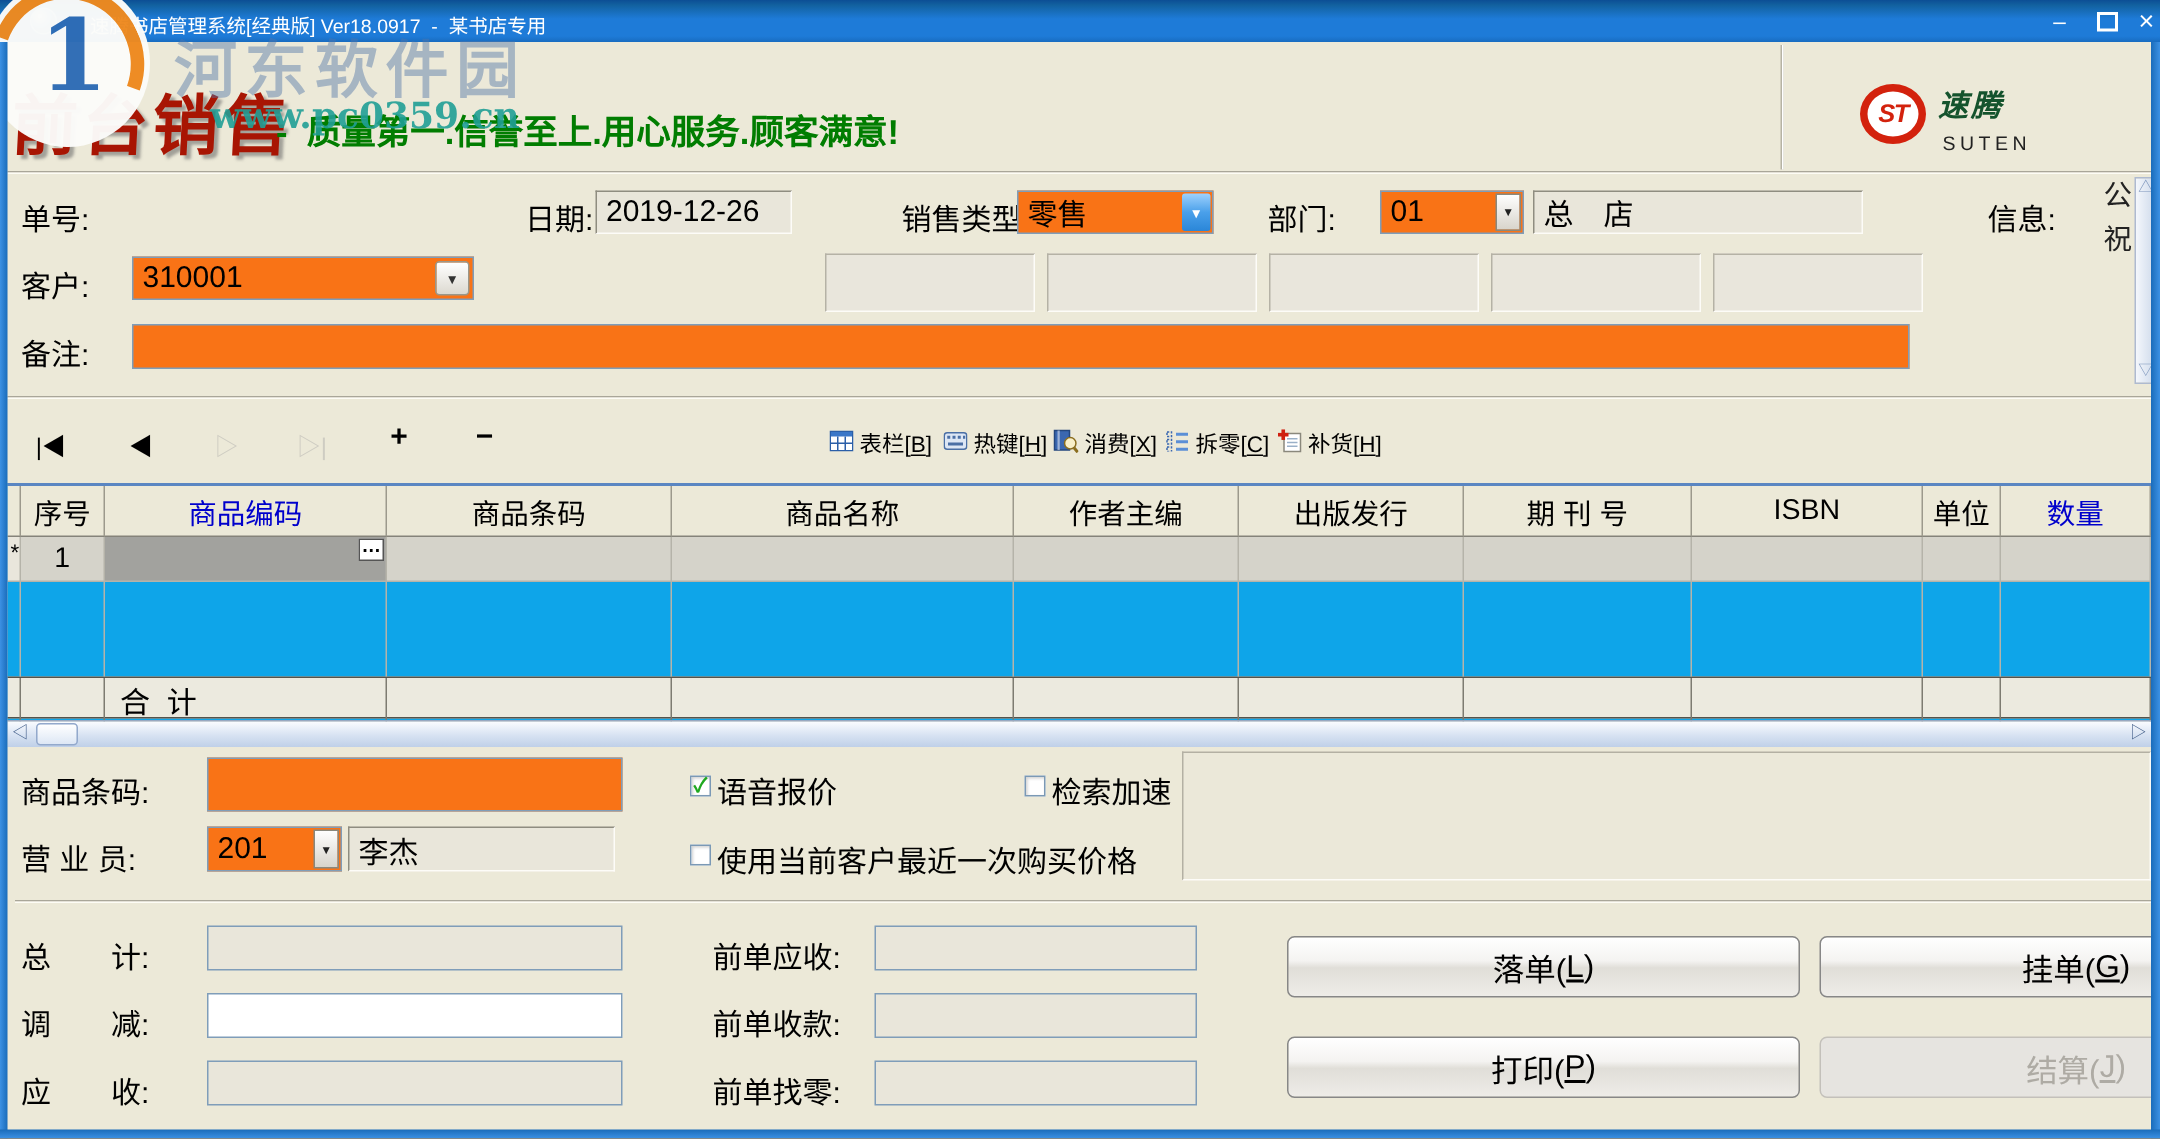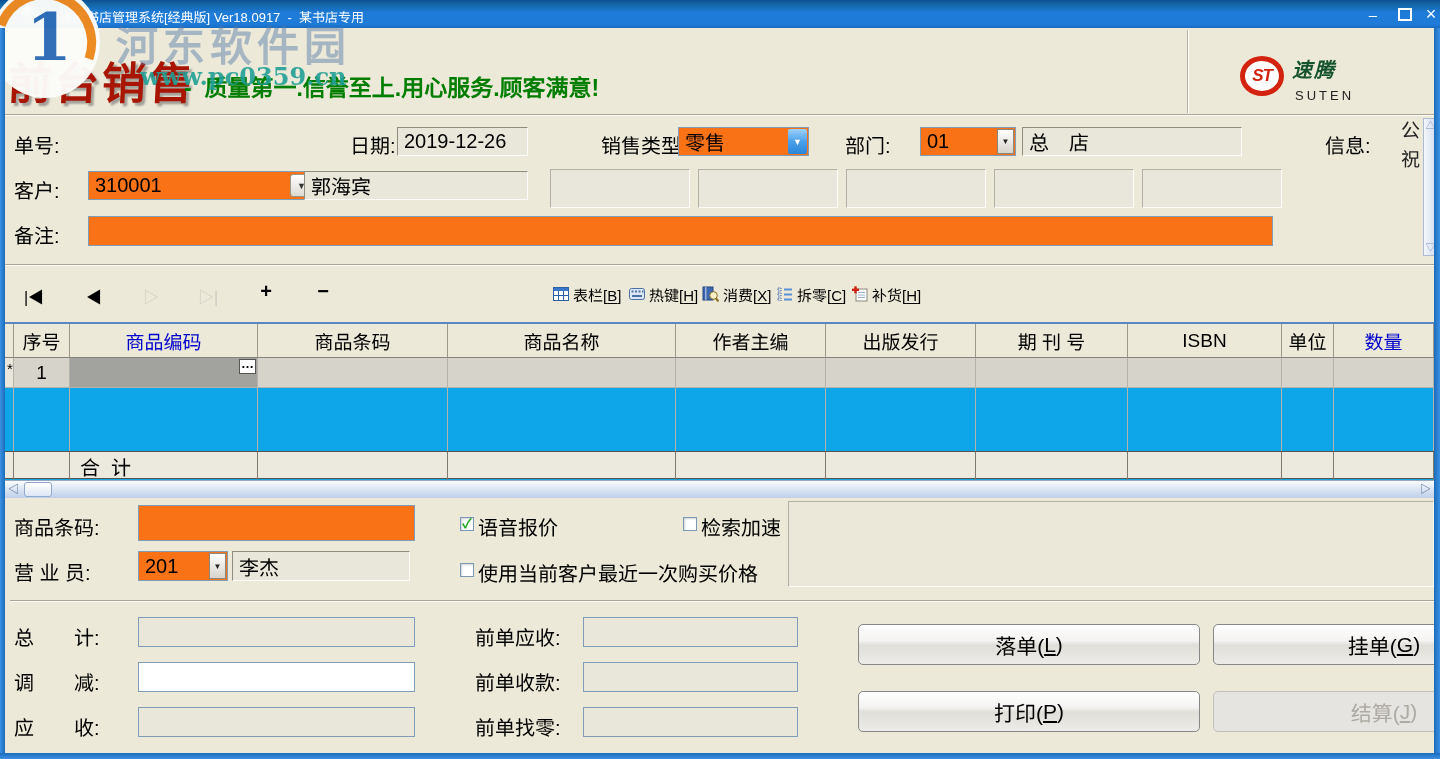--- a/index.html
+++ b/index.html
@@ -162,21 +162,20 @@
   <div class="vscroll">
     <span class="vs-arrow" style="top:0;">△</span>
     <span class="vs-arrow" style="bottom:0;">▽</span>
   </div>
 
   <span class="lbl" style="left:14px;top:175px;">客户:</span>
   <div class="fld whitefld" style="left:88px;top:171px;width:228px;">
     <span>310001</span>
     <span class="combo-btn-xp">▼</span>
   </div>
-  <div class="fld sunken" style="left:304px;top:171px;width:224px;">郭海宾</div>
   <div class="graybox" style="left:550px;"></div>
   <div class="graybox" style="left:698px;"></div>
   <div class="graybox" style="left:846px;"></div>
   <div class="graybox" style="left:994px;"></div>
   <div class="graybox" style="left:1142px;"></div>
 
   <span class="lbl" style="left:14px;top:220px;">备注:</span>
   <div class="fld whitefld" style="left:88px;top:216px;width:1185px;height:30px;"></div>
 
   <div class="groove" style="left:5px;top:264px;width:1429px;"></div>

